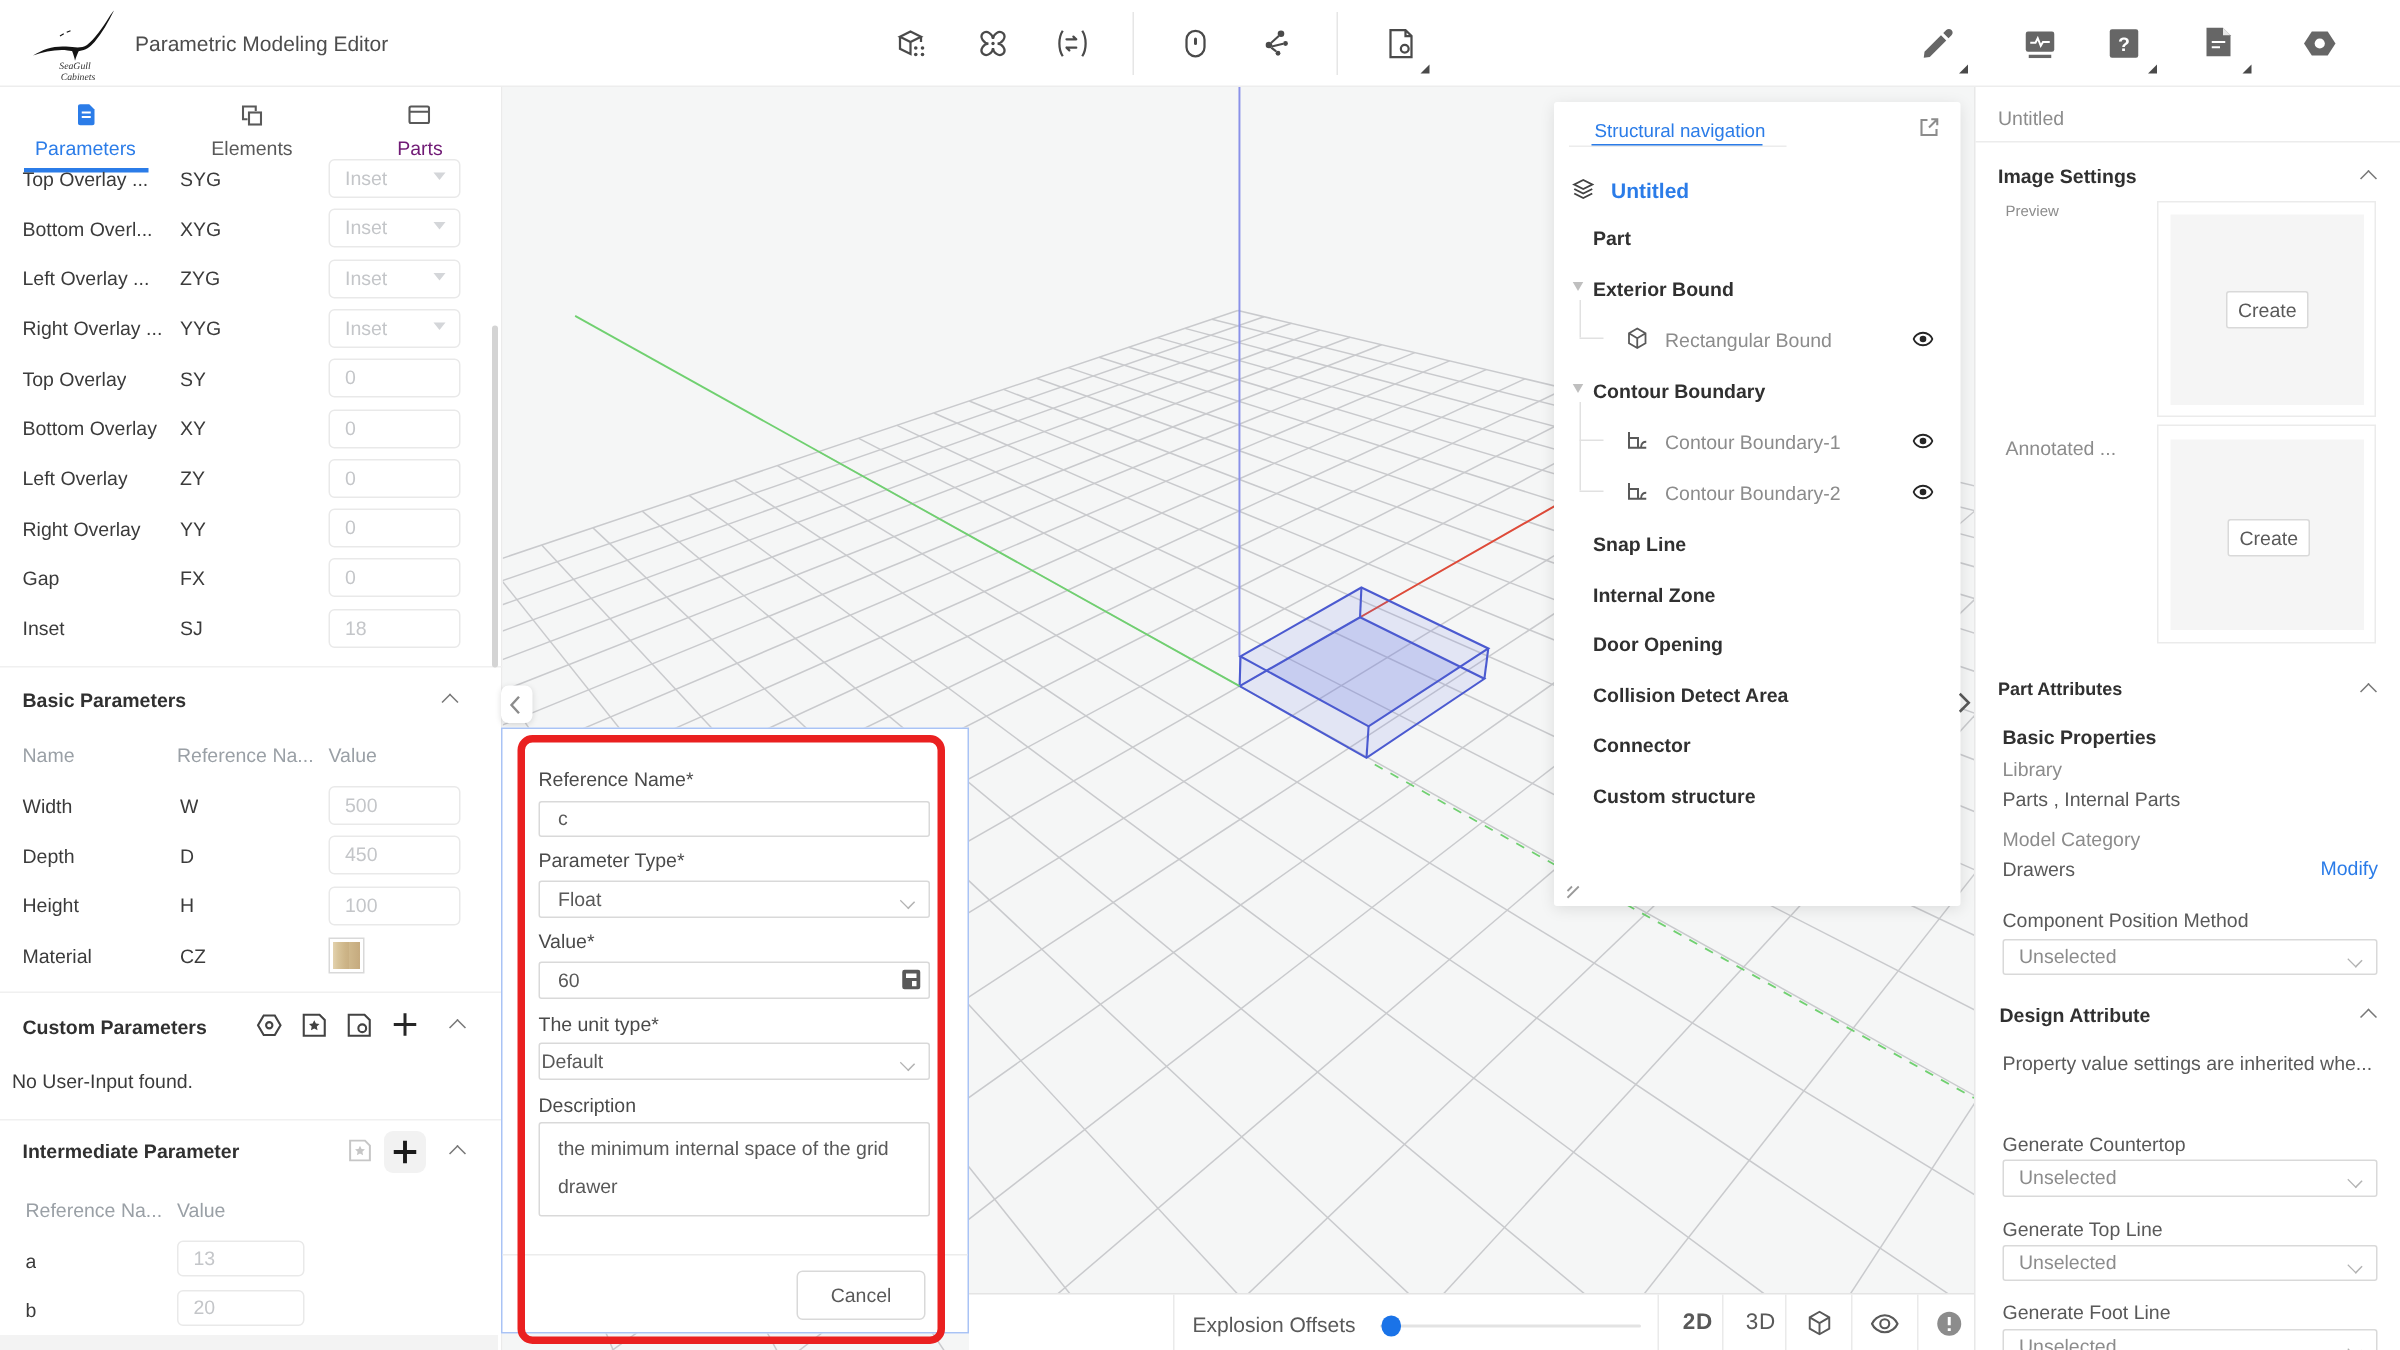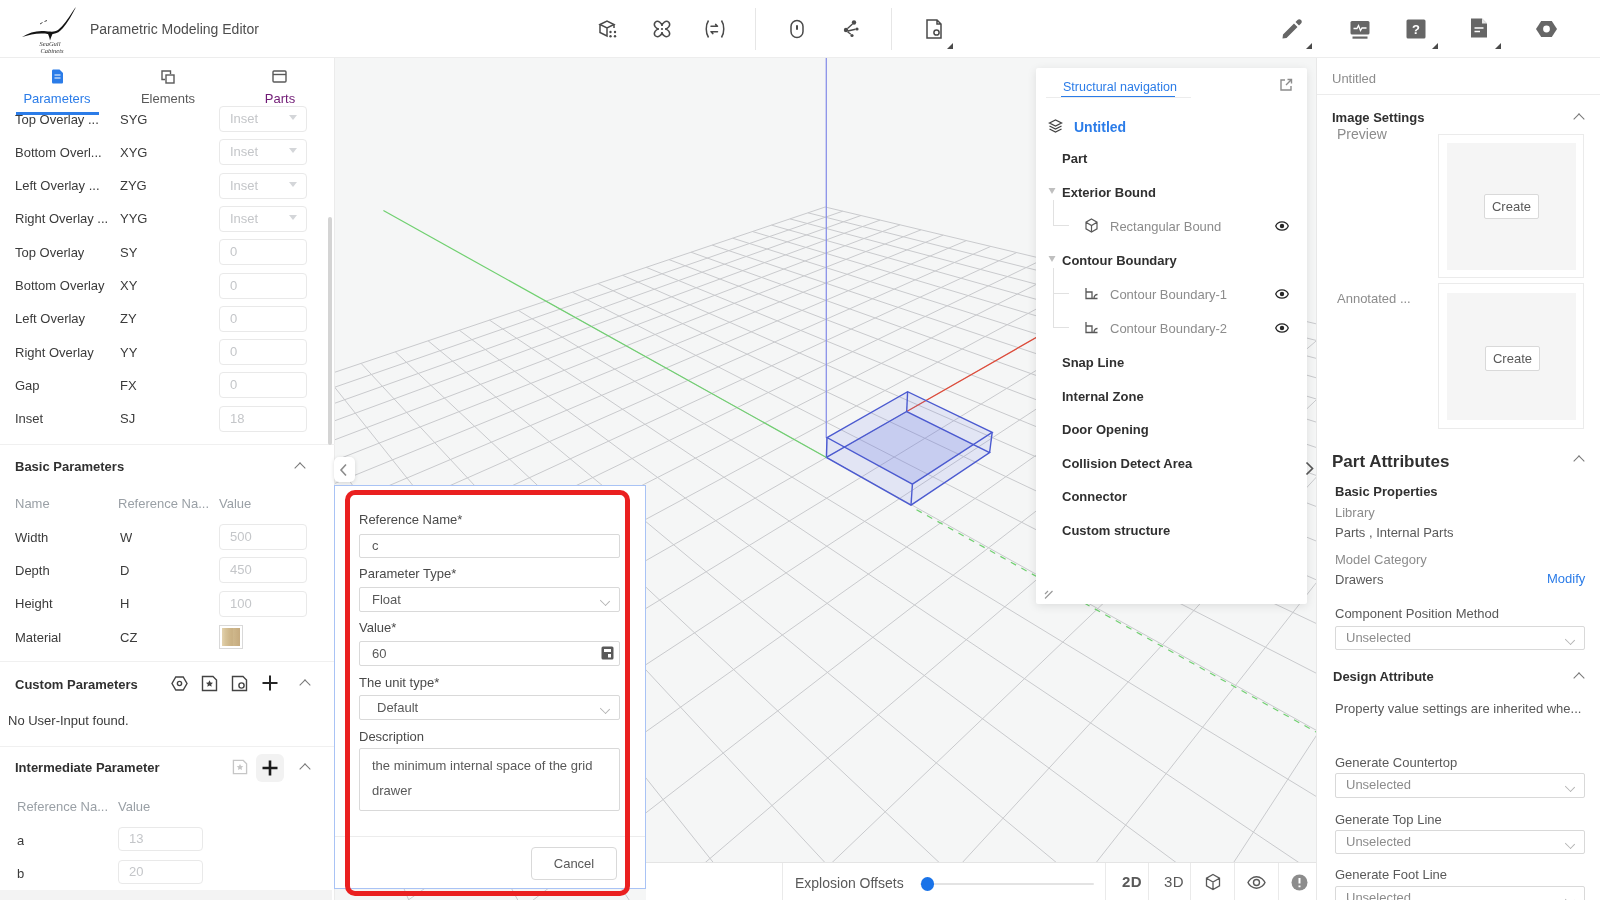--- a/index.html
+++ b/index.html
@@ -360,29 +360,29 @@
   </svg>
 <svg class="abs" style="left:1305px;top:461px" width="9" height="15" viewBox="0 0 9 15" fill="none" stroke="#555" stroke-width="1.7">
     <path d="M1.5 1.5 L7.5 7.5 L1.5 13.5"></path>
   </svg>
 
 <div class="abs" style="left:1316px;top:58px;width:284px;height:842px;background:#fff;border-left:1px solid #e8e8e8">
  <div class="abs" style="left:15px;top:13px;font-size:13px;color:#8c8c8c">Untitled</div>
  <div class="abs" style="left:0;top:35.5px;width:284px;height:1px;background:#ececec"></div>
  <div class="abs b" style="left:15px;top:52px;font-size:13px">Image Settings</div>
  <div class="chev" style="left:257px;top:54px"></div>
- <div class="abs" style="left:20px;top:68px;font-size:14px;color:#8c8c8c">Preview</div>
+ <div class="abs" style="left:20px;top:78px;font-size:10px;color:#8c8c8c">Preview</div>
  <div class="abs" style="left:121px;top:76px;width:146px;height:144px;border:1px solid #ebebeb;background:#fff"></div>
  <div class="abs" style="left:129.6px;top:85.2px;width:129px;height:127px;background:#f5f5f5"></div>
  <div class="abs" style="left:167px;top:136px;width:55px;height:25px;border:1px solid #d9d9d9;border-radius:2px;background:#fff;font-size:13px;color:#595959;text-align:center;line-height:23px">Create</div>
  <div class="abs" style="left:20px;top:233px;font-size:13px;color:#8c8c8c">Annotated ...</div>
  <div class="abs" style="left:121px;top:225px;width:146px;height:146px;border:1px solid #ebebeb;background:#fff"></div>
  <div class="abs" style="left:129.6px;top:234.8px;width:129px;height:127px;background:#f5f5f5"></div>
  <div class="abs" style="left:168px;top:288px;width:55px;height:25px;border:1px solid #d9d9d9;border-radius:2px;background:#fff;font-size:13px;color:#595959;text-align:center;line-height:23px">Create</div>
- <div class="abs b" style="left:15px;top:394px;font-size:17px">Part Attributes</div>
+ <div class="abs b" style="left:15px;top:394px;font-size:12px">Part Attributes</div>
  <div class="chev" style="left:257px;top:396px"></div>
  <div class="abs b" style="left:18px;top:426px;font-size:13px">Basic Properties</div>
  <div class="abs" style="left:18px;top:447px;font-size:13px;color:#8c8c8c">Library</div>
  <div class="abs" style="left:18px;top:466.5px;font-size:13px;color:#595959">Parts , Internal Parts</div>
  <div class="abs" style="left:18px;top:494px;font-size:13px;color:#8c8c8c">Model Category</div>
  <div class="abs" style="left:18px;top:513.5px;font-size:13px;color:#595959">Drawers</div>
  <div class="abs" style="left:230px;top:513px;font-size:13px;color:#2b7ce8">Modify</div>
  <div class="abs" style="left:18px;top:548px;font-size:13px;color:#595959">Component Position Method</div>
  <div class="sel" style="left:18px;top:568px;width:250px;height:23.5px;line-height:21.5px">Unselected</div>
  <div class="abs b" style="left:16px;top:611px;font-size:13px">Design Attribute</div>
@@ -427,20 +427,20 @@
  <div class="abs g4" style="left:24px;top:80px;font-size:13px">Parameter Type*</div>
  <div class="sel" style="left:24px;top:101px;width:261px;height:25px;line-height:23px;color:#595959;padding-left:12px">Float</div>
  <div class="abs g4" style="left:24px;top:134px;font-size:13px">Value*</div>
  <div class="abs" style="left:24px;top:154.5px;width:261px;height:25px;border:1px solid #d9d9d9;border-radius:2px;font-size:13px;color:#595959;line-height:23px;padding-left:12px">60</div>
  <svg class="abs" style="left:266px;top:160px" width="13" height="14" viewBox="0 0 13 14">
   <rect x="0.5" y="0.5" width="12" height="13" rx="1.5" fill="#595959"></rect>
   <rect x="3" y="3" width="7" height="3" fill="#fff"></rect>
   <rect x="7" y="8" width="3" height="3.5" fill="#fff"></rect>
  </svg>
  <div class="abs g4" style="left:24px;top:189px;font-size:13px">The unit type*</div>
- <div class="sel" style="left:24px;top:209px;width:261px;height:25px;line-height:23px;color:#595959;padding-left:17px">Default</div>
+ <div class="sel" style="left:24px;top:209px;width:261px;height:25px;line-height:23px;color:#595959;padding-left:1px">Default</div>
  <div class="abs g4" style="left:24px;top:243px;font-size:13px">Description</div>
  <div class="abs" style="left:24px;top:262px;width:261px;height:63px;border:1px solid #d9d9d9;border-radius:2px;font-size:13px;color:#595959;line-height:25px;padding:4px 12px 0">the minimum internal space of the grid drawer</div>
  <div class="abs" style="left:0;top:349.5px;width:310px;height:1px;background:#ececec"></div>
  <div class="abs" style="left:196px;top:361px;width:86px;height:33px;border:1px solid #d9d9d9;border-radius:4px;background:#fff;font-size:13px;color:#595959;text-align:center;line-height:31px">Cancel</div>
 </div>
 
 <div class="abs" style="left:345px;top:490px;width:285px;height:406px;border:5px solid #ea2020;border-radius:10px;z-index:50"></div>
 
 </body></html>

